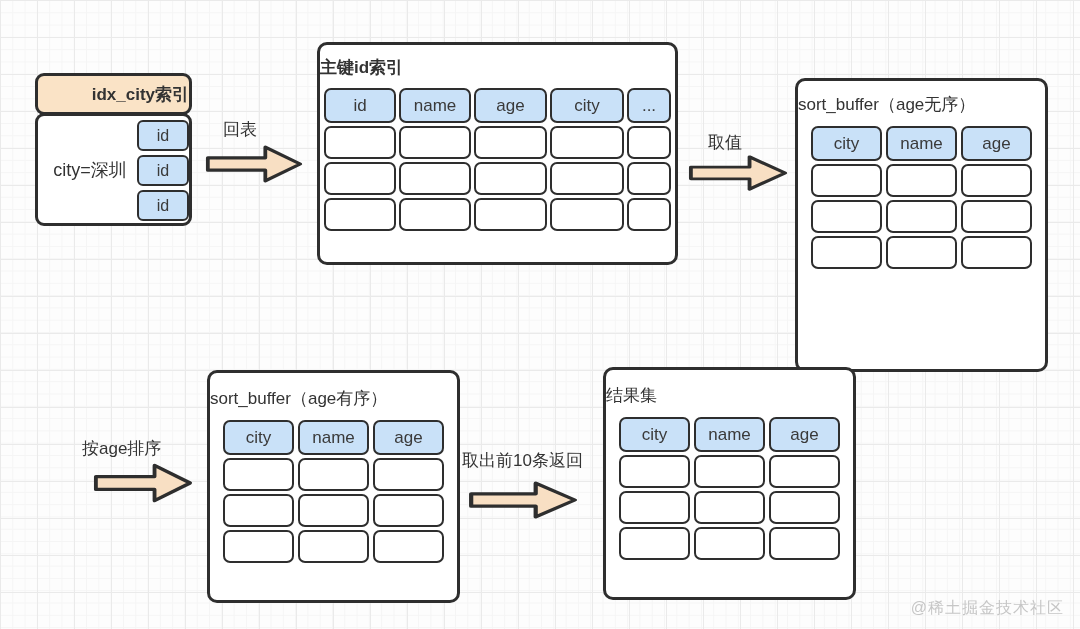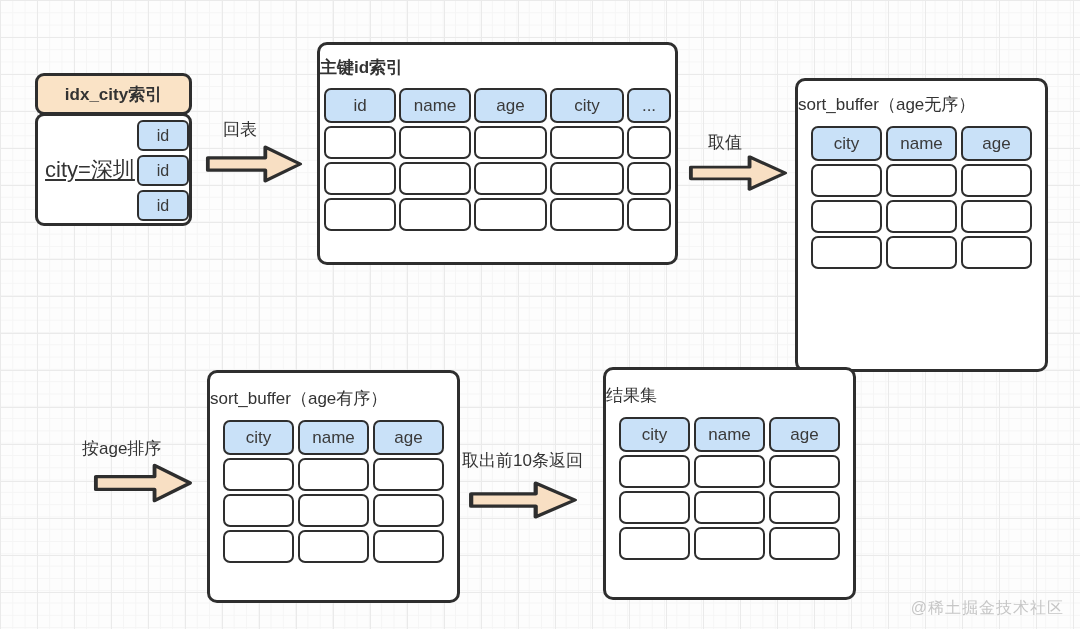--- a/index.html
+++ b/index.html
@@ -22,23 +22,23 @@
          display:flex;align-items:center;justify-content:center;font-size:17px;color:#3a3a3a;}
   .cell{background:#fff;border:2.5px solid #2e2e2e;border-radius:7px;box-sizing:border-box;}
   .grid5{display:grid;grid-template-columns:72px 72px 73px 74px 1fr;gap:3px;margin:0 4px;height:35px;}
   .grid3{display:grid;grid-template-columns:1fr 1fr 1fr;gap:4px;margin:0 13px;height:35px;}
   .row-gap{margin-top:3px;height:33px;}
   .arrow-label{position:absolute;font-size:17px;color:#333;white-space:nowrap;}
   .arrow-svg{position:absolute;overflow:visible;}
   .arrow-path{fill:#f8dfc3;stroke:#2e2e2e;stroke-width:4;stroke-linejoin:round;}
   
   #idx-head{left:35px;top:73px;width:157px;height:42px;background:#fae3c6;border:3px solid #2e2e2e;border-radius:9px;
-            display:flex;align-items:center;justify-content:center;font-size:17px;font-weight:bold;box-sizing:border-box;}
+            display:flex;align-items:center;justify-content:flex-end;font-size:17px;font-weight:bold;box-sizing:border-box;}
   #idx-body{left:35px;top:113px;width:157px;height:113px;border-radius:9px;}
-  #idx-key{position:absolute;left:6px;top:0;width:92px;height:100%;display:flex;align-items:center;justify-content:center;font-size:22px;text-decoration:underline;}
+  #idx-key{position:absolute;left:6px;top:0;width:92px;height:100%;display:flex;align-items:center;justify-content:center;font-size:18px;}
   .id-cell{position:absolute;left:99px;width:52px;height:31px;background:#c9e1f8;border:2.5px solid #2e2e2e;border-radius:6px;
            box-sizing:border-box;display:flex;align-items:center;justify-content:center;font-size:16px;color:#3a3a3a;}
   #watermark{position:absolute;right:16px;bottom:10px;font-size:16px;color:#c6c6c6;letter-spacing:1px;}
 </style>
 </head>
 <body>
 
 <div id="canvas">
 
   <div id="idx-head" class="abs">

